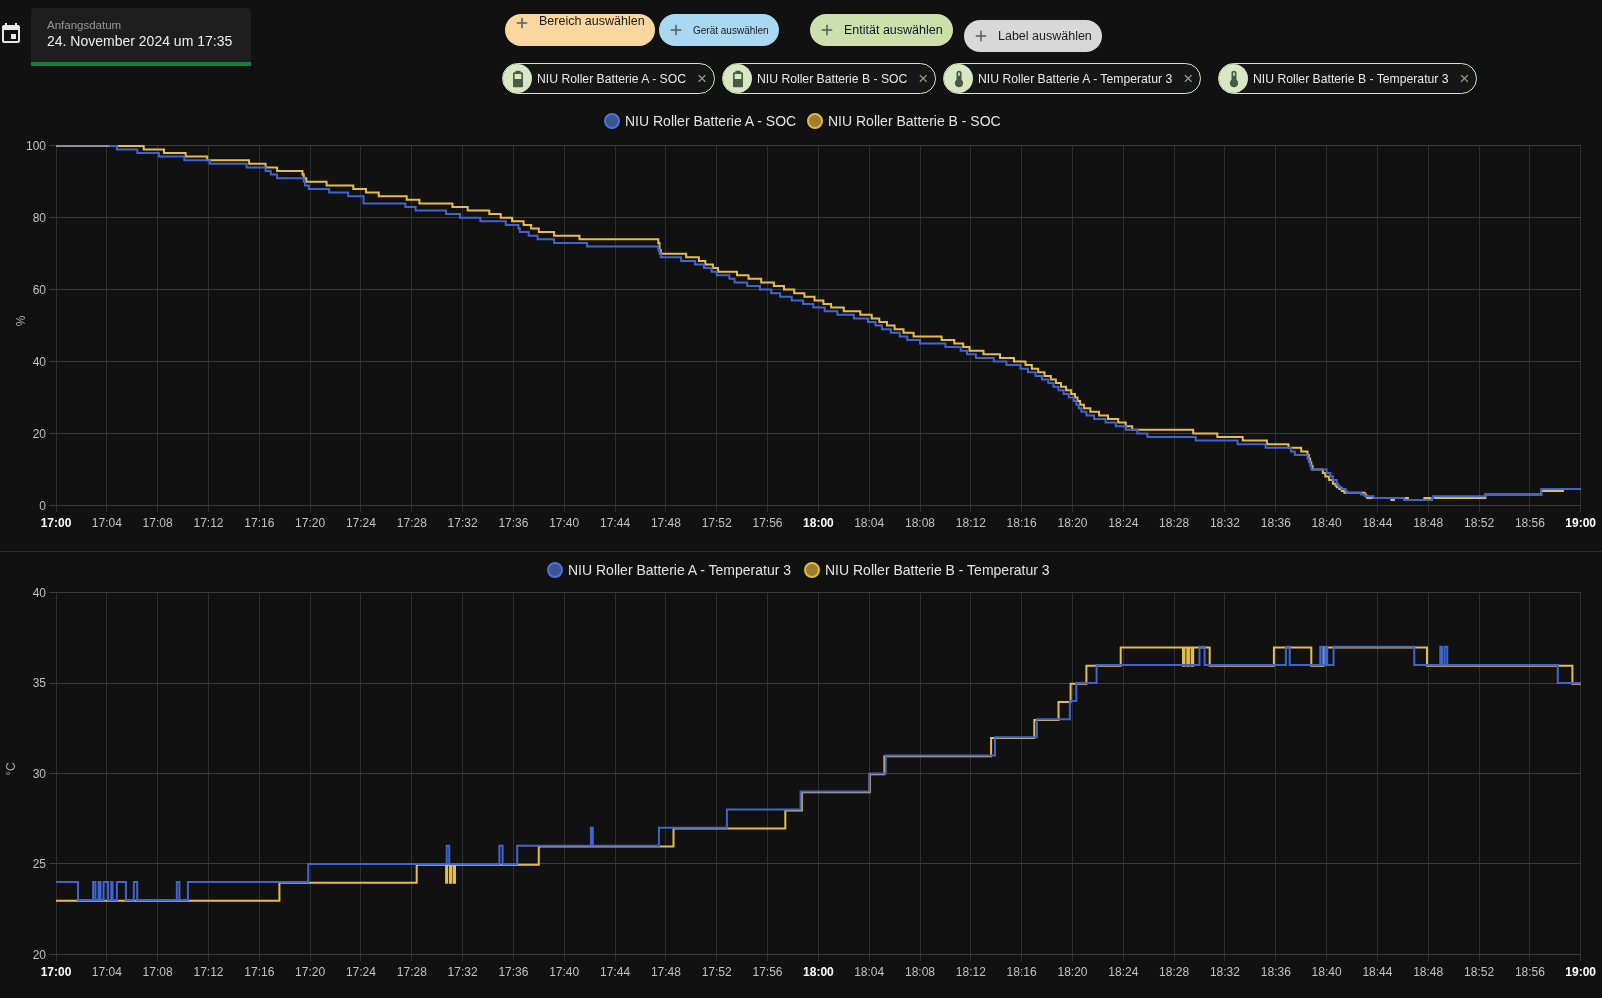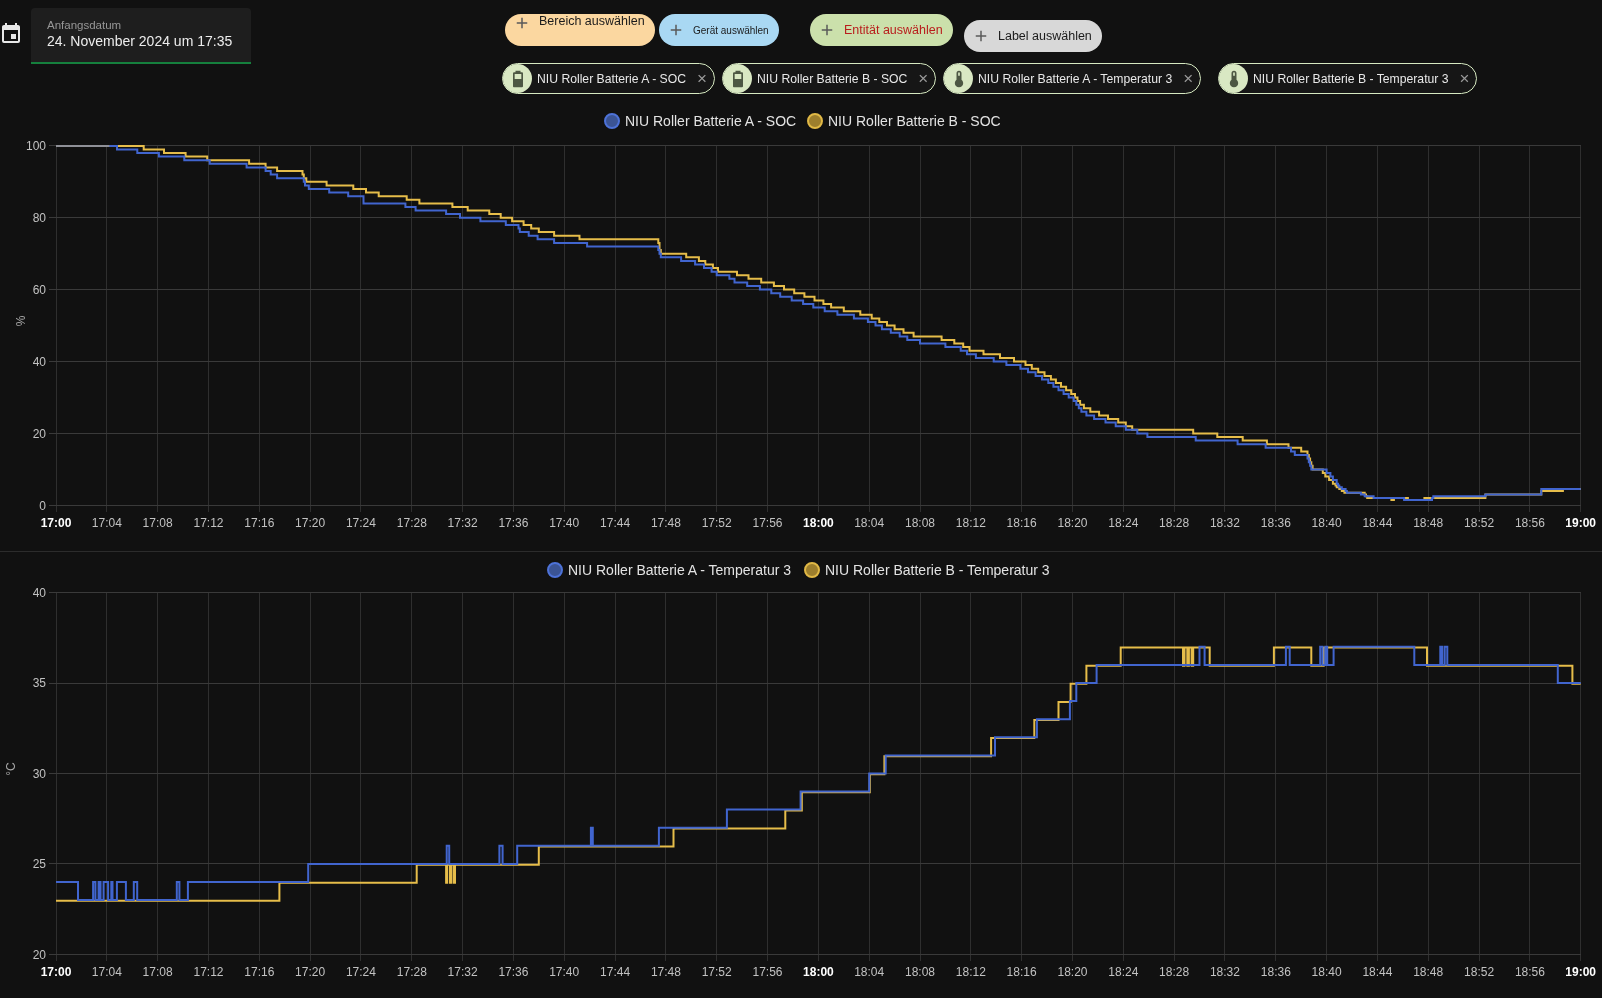--- a/index.html
+++ b/index.html
@@ -178,41 +178,41 @@
 <path d="M56.0 145.9L117.0 145.9L117.0 149.4L137.3 149.4L137.3 153.0L158.9 153.0L158.9 156.6L184.3 156.6L184.3 160.2L209.7 160.2L209.7 163.8L246.6 163.8L246.6 167.4L265.6 167.4L265.6 171.0L270.7 171.0L270.7 174.6L277.1 174.6L277.1 178.2L303.8 178.2L303.8 181.8L305.0 181.8L305.0 185.4L308.8 185.4L308.8 189.0L329.2 189.0L329.2 192.6L348.2 192.6L348.2 196.2L363.5 196.2L363.5 203.4L405.4 203.4L405.4 207.0L415.6 207.0L415.6 210.6L446.1 210.6L446.1 214.1L460.0 214.1L460.0 217.7L480.4 217.7L480.4 221.3L505.8 221.3L505.8 224.9L518.5 224.9L518.5 228.5L519.8 228.5L519.8 232.1L528.7 232.1L528.7 235.7L537.6 235.7L537.6 239.3L554.1 239.3L554.1 242.9L587.1 242.9L587.1 246.5L658.3 246.5L658.3 250.1L659.5 250.1L659.5 253.7L660.8 253.7L660.8 257.3L681.1 257.3L681.1 260.9L695.1 260.9L695.1 264.5L704.0 264.5L704.0 268.1L711.6 268.1L711.6 271.7L716.7 271.7L716.7 275.3L729.4 275.3L729.4 278.8L734.5 278.8L734.5 282.4L747.2 282.4L747.2 286.0L759.9 286.0L759.9 289.6L771.3 289.6L771.3 293.2L780.2 293.2L780.2 296.8L791.7 296.8L791.7 300.4L803.1 300.4L803.1 304.0L813.3 304.0L813.3 307.6L824.7 307.6L824.7 311.2L837.4 311.2L837.4 314.8L853.9 314.8L853.9 318.4L867.9 318.4L867.9 322.0L875.5 322.0L875.5 325.6L881.9 325.6L881.9 329.2L890.8 329.2L890.8 332.8L899.7 332.8L899.7 336.4L907.3 336.4L907.3 340.0L920.0 340.0L920.0 343.5L945.4 343.5L945.4 347.1L960.7 347.1L960.7 350.7L967.0 350.7L967.0 354.3L975.9 354.3L975.9 357.9L993.7 357.9L993.7 361.5L1006.4 361.5L1006.4 365.1L1020.4 365.1L1020.4 368.7L1028.0 368.7L1028.0 372.3L1035.6 372.3L1035.6 375.9L1042.0 375.9L1042.0 379.5L1048.3 379.5L1048.3 383.1L1053.4 383.1L1053.4 386.7L1058.5 386.7L1058.5 390.3L1063.6 390.3L1063.6 393.9L1068.7 393.9L1068.7 397.5L1073.7 397.5L1073.7 401.1L1076.3 401.1L1076.3 404.7L1078.8 404.7L1078.8 408.2L1081.4 408.2L1081.4 411.8L1086.4 411.8L1086.4 415.4L1094.1 415.4L1094.1 419.0L1105.5 419.0L1105.5 422.6L1115.7 422.6L1115.7 426.2L1125.8 426.2L1125.8 429.8L1137.3 429.8L1137.3 433.4L1147.4 433.4L1147.4 437.0L1195.7 437.0L1195.7 440.6L1237.6 440.6L1237.6 444.2L1265.6 444.2L1265.6 447.8L1291.0 447.8L1291.0 451.4L1294.8 451.4L1294.8 455.0L1307.5 455.0L1307.5 458.6L1308.8 458.6L1308.8 462.2L1310.1 462.2L1310.1 465.8L1311.3 465.8L1311.3 469.4L1326.6 469.4L1326.6 472.9L1330.4 472.9L1330.4 476.5L1332.9 476.5L1332.9 480.1L1336.7 480.1L1336.7 483.7L1338.0 483.7L1338.0 485.5L1339.3 485.5L1339.3 487.3L1341.8 487.3L1341.8 489.1L1345.6 489.1L1345.6 490.9L1346.9 490.9L1346.9 492.7L1360.9 492.7L1360.9 494.5L1364.7 494.5L1364.7 496.3L1373.6 496.3L1373.6 498.1L1404.1 498.1L1404.1 499.9L1432.0 499.9L1432.0 498.1L1433.3 498.1L1433.3 496.3L1485.4 496.3L1485.4 494.5L1541.3 494.5L1541.3 489.1L1580.7 489.1" fill="none" stroke="#4165cf" stroke-width="2"></path>
 <path d="M56,145.9L109.4,145.9" fill="none" stroke="#8f9097" stroke-width="2"></path>
 <g transform="translate(0,0.8)">
         <path d="M56.0 900.0L279.4 900.0L279.4 882.0L416.7 882.0L416.7 863.9L446.1 863.9L446.1 882.0L447.1 882.0L447.1 863.9L449.9 863.9L449.9 882.0L451.2 882.0L451.2 863.9L453.7 863.9L453.7 882.0L455.0 882.0L455.0 863.9L538.8 863.9L538.8 845.8L673.5 845.8L673.5 827.7L785.3 827.7L785.3 809.6L801.8 809.6L801.8 791.5L869.8 791.5L869.8 773.4L884.4 773.4L884.4 755.4L991.1 755.4L991.1 737.3L1034.3 737.3L1034.3 719.2L1058.5 719.2L1058.5 701.1L1070.6 701.1L1070.6 683.0L1086.4 683.0L1086.4 664.9L1120.7 664.9L1120.7 646.8L1183.0 646.8L1183.0 664.9L1184.5 664.9L1184.5 646.8L1187.3 646.8L1187.3 664.9L1188.9 664.9L1188.9 646.8L1191.6 646.8L1191.6 664.9L1193.2 664.9L1193.2 646.8L1209.7 646.8L1209.7 664.9L1273.9 664.9L1273.9 646.8L1311.3 646.8L1311.3 664.9L1323.7 664.9L1323.7 646.8L1427.0 646.8L1427.0 664.9L1572.4 664.9L1572.4 683.0L1580.7 683.0" fill="none" stroke="#e6bd4a" stroke-width="2"></path>
       </g>
 <path d="M56.0 882.0L78.0 882.0L78.0 900.0L93.1 900.0L93.1 882.0L95.4 882.0L95.4 900.0L98.6 900.0L98.6 882.0L100.5 882.0L100.5 900.0L103.6 900.0L103.6 882.0L108.1 882.0L108.1 900.0L111.3 900.0L111.3 882.0L112.5 882.0L112.5 900.0L116.9 900.0L116.9 882.0L125.9 882.0L125.9 900.0L133.8 900.0L133.8 882.0L137.2 882.0L137.2 900.0L176.8 900.0L176.8 882.0L179.4 882.0L179.4 900.0L187.9 900.0L187.9 882.0L308.2 882.0L308.2 863.9L446.7 863.9L446.7 845.8L449.2 845.8L449.2 863.9L499.4 863.9L499.4 845.8L502.6 845.8L502.6 863.9L517.2 863.9L517.2 845.8L590.9 845.8L590.9 827.7L592.8 827.7L592.8 845.8L658.9 845.8L658.9 827.7L726.9 827.7L726.9 809.6L800.6 809.6L800.6 791.5L869.2 791.5L869.2 773.4L885.7 773.4L885.7 755.4L995.0 755.4L995.0 737.3L1036.9 737.3L1036.9 719.2L1069.9 719.2L1069.9 701.1L1076.3 701.1L1076.3 683.0L1096.6 683.0L1096.6 664.9L1199.5 664.9L1199.5 646.8L1204.6 646.8L1204.6 664.9L1285.9 664.9L1285.9 646.8L1289.7 646.8L1289.7 664.9L1320.2 664.9L1320.2 646.8L1322.5 646.8L1322.5 664.9L1325.3 664.9L1325.3 646.8L1327.2 646.8L1327.2 664.9L1333.6 664.9L1333.6 646.8L1414.3 646.8L1414.3 664.9L1440.3 664.9L1440.3 646.8L1442.2 646.8L1442.2 664.9L1444.7 664.9L1444.7 646.8L1447.3 646.8L1447.3 664.9L1557.8 664.9L1557.8 683.0L1580.7 683.0" fill="none" stroke="#4165cf" stroke-width="2"></path>
 </svg>
 <svg width="24" height="24" viewBox="0 0 24 24" style="position:absolute;left:-1px;top:22px;" fill="#e8e8e8">
       <path d="M19,19H5V8H19M16,1V3H8V1H6V3H5C3.89,3 3,3.89 3,5V19A2,2 0 0,0 5,21H19A2,2 0 0,0 21,19V5C21,3.89 20.1,3 19,3H18V1M17,12H12V17H17V12Z"></path>
     </svg>
-<div style="position:absolute;left:31px;top:8px;width:220px;height:54px;background:#1e1e1e;border-bottom:2px solid #15803d;border-radius:4px 4px 0 0;">
+<div style="position:absolute;left:31px;top:8px;width:220px;height:54px;background:#1e1e1e;border-bottom:4px solid #15803d;border-radius:4px 4px 0 0;">
       <div style="position:absolute;left:16px;top:11px;font-size:11.5px;color:#969696;white-space:nowrap;">Anfangsdatum</div>
       <div style="position:absolute;left:16px;top:25px;font-size:14px;color:#ededed;white-space:nowrap;">24. November 2024 um 17:35</div>
     </div>
 <div style="position:absolute;left:505px;top:14px;height:32px;background:#fbd7a0;border-radius:16px;display:inline-flex;align-items:flex-start;padding:0 10px 0 8px;box-sizing:border-box;">
       <svg width="18" height="18" viewBox="0 0 24 24" fill="#5a5a5a" style="margin-right:8px;flex:none;">
         <path d="M19 13h-6v6h-2v-6H5v-2h6V5h2v6h6v2z"></path>
       </svg>
       <span style="font-size:12.5px;color:#1b1b1b;white-space:nowrap;">Bereich auswählen</span>
     </div>
 <div style="position:absolute;left:659px;top:14px;height:32px;background:#a9d8f3;border-radius:16px;display:inline-flex;align-items:center;padding:0 10px 0 8px;box-sizing:border-box;">
       <svg width="18" height="18" viewBox="0 0 24 24" fill="#5a5a5a" style="margin-right:8px;flex:none;">
         <path d="M19 13h-6v6h-2v-6H5v-2h6V5h2v6h6v2z"></path>
       </svg>
       <span style="font-size:10px;color:#1b1b1b;white-space:nowrap;">Gerät auswählen</span>
     </div>
 <div style="position:absolute;left:810px;top:14px;height:32px;background:#cbe0ab;border-radius:16px;display:inline-flex;align-items:center;padding:0 10px 0 8px;box-sizing:border-box;">
       <svg width="18" height="18" viewBox="0 0 24 24" fill="#5a5a5a" style="margin-right:8px;flex:none;">
         <path d="M19 13h-6v6h-2v-6H5v-2h6V5h2v6h6v2z"></path>
       </svg>
-      <span style="font-size:12.5px;color:#b91c1c;white-space:nowrap;">Entität auswählen</span>
+      <span style="font-size:12.5px;color:#0f172a;white-space:nowrap;">Entität auswählen</span>
     </div>
 <div style="position:absolute;left:964px;top:20px;height:32px;background:#d8d8d8;border-radius:16px;display:inline-flex;align-items:center;padding:0 10px 0 8px;box-sizing:border-box;">
       <svg width="18" height="18" viewBox="0 0 24 24" fill="#5a5a5a" style="margin-right:8px;flex:none;">
         <path d="M19 13h-6v6h-2v-6H5v-2h6V5h2v6h6v2z"></path>
       </svg>
       <span style="font-size:12.5px;color:#1b1b1b;white-space:nowrap;">Label auswählen</span>
     </div>
 <div style="position:absolute;left:502px;top:63px;height:31px;background:#161616;border:1px solid #d6e9c1;border-radius:16px;box-sizing:border-box;display:inline-flex;align-items:center;">
       <div style="width:29px;height:29px;border-radius:50%;background:#d9e8c3;display:flex;align-items:center;justify-content:center;flex:none;">
         <svg width="20" height="20" viewBox="0 0 24 24">

